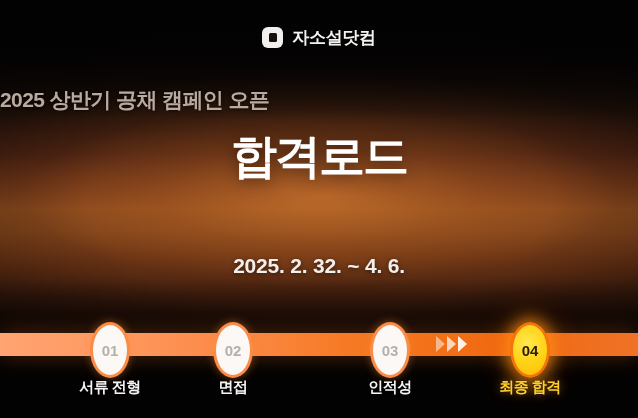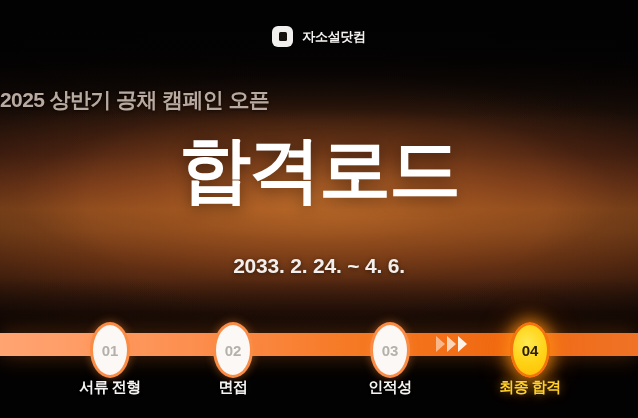--- a/index.html
+++ b/index.html
@@ -94,21 +94,21 @@
     justify-content: center;
   }
   .logo-mark .inner {
     width: 8px;
     height: 9px;
     border-radius: 1.5px;
     background: #17110e;
   }
   .logo-text {
     color: #f4f2f0;
-    font-size: 13px;
+    font-size: 17px;
     font-weight: bold;
     letter-spacing: -0.3px;
     white-space: nowrap;
   }
 
   
   .subtitle {
     position: absolute;
     top: 86px;
     left: 0; right: 0;
@@ -118,21 +118,21 @@
     letter-spacing: -0.6px;
     z-index: 5;
     text-shadow: 0 1px 3px rgba(0,0,0,0.55);
   }
   .title {
     position: absolute;
     top: 133px;
     left: 0; right: 0;
     text-align: center;
     color: #ffffff;
-    font-size: 72px;
+    font-size: 46px;
     line-height: 1;
     font-weight: bold;
     letter-spacing: -2px;
     z-index: 5;
     text-shadow: 0 3px 16px rgba(0,0,0,0.42);
   }
   .daterange {
     position: absolute;
     top: 254px;
     left: 0; right: 0;
@@ -247,21 +247,21 @@
 
   <div class="logo-row">
     <span class="logo-mark">
       <span class="inner"></span>
     </span>
     <span class="logo-text">자소설닷컴</span>
   </div>
 
   <div class="subtitle">2025 상반기 공채 캠페인 오픈</div>
   <div class="title">합격로드</div>
-  <div class="daterange">2033. 2. 24. ~ 4. 6.</div>
+  <div class="daterange">2025. 2. 32. ~ 4. 6.</div>
 
   <div class="track"></div>
 
   <div class="chevrons">
     <span class="chev c1"></span>
     <span class="chev c2"></span>
     <span class="chev c3"></span>
   </div>
 
   <div class="steps">

